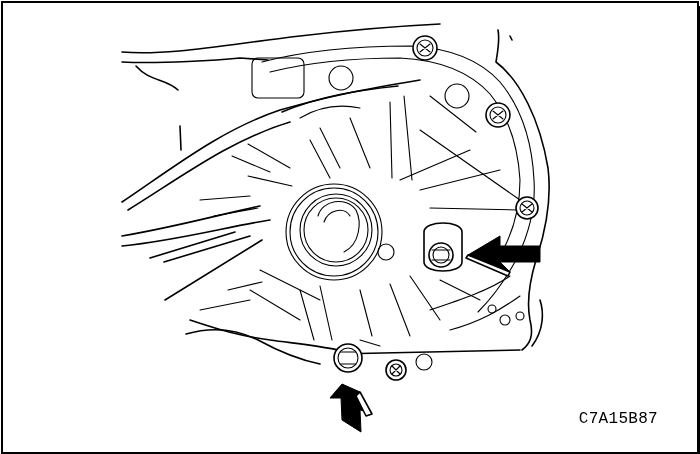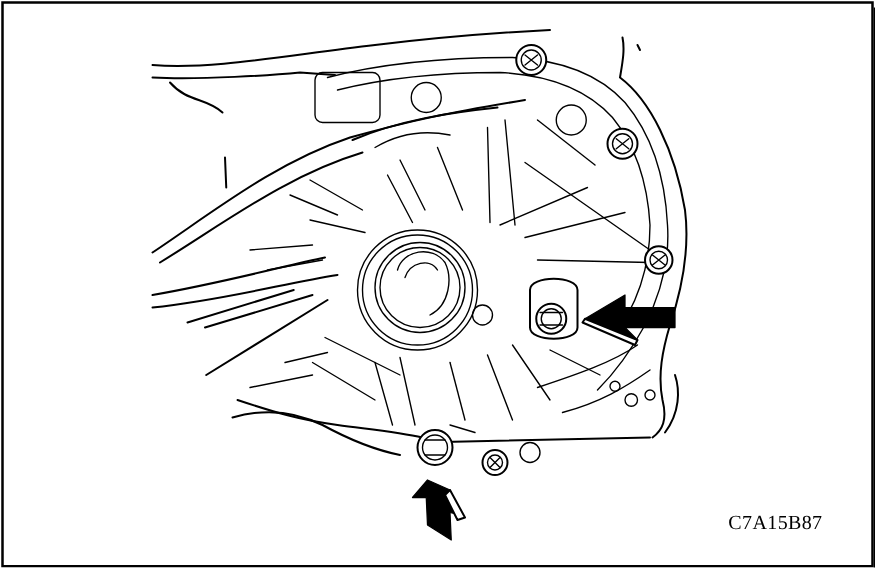--- a/index.html
+++ b/index.html
@@ -13,21 +13,21 @@
       background: #000;
     }
     .frame::before {
       content: ""; position: absolute; left: 3px; bottom: -5px; width: 100%; height: 3px;
       background: #000;
     }
     svg.art { position: absolute; left: 0; top: 0; width: 700px; height: 454px; }
     .figcode {
       position: absolute; right: 42px; top: 410px;
       font-size: 16px; color: #000; letter-spacing: 0.3px;
-      font-family: Liberation Serif, serif;
+      font-family: Liberation Mono, monospace;
     }
     .ln { fill: none; stroke: #000; stroke-width: 1.6; stroke-linecap: round; stroke-linejoin: round; }
     .lt { fill: none; stroke: #000; stroke-width: 1.1; stroke-linecap: round; stroke-linejoin: round; }
     .wf { fill: #fff; stroke: #000; stroke-width: 1.6; stroke-linejoin: round; }
     .blk { fill: #000; stroke: #000; stroke-width: 1; stroke-linejoin: round; }
   </style>
 </head>
 <body>
 
 <div class="frame"></div>

